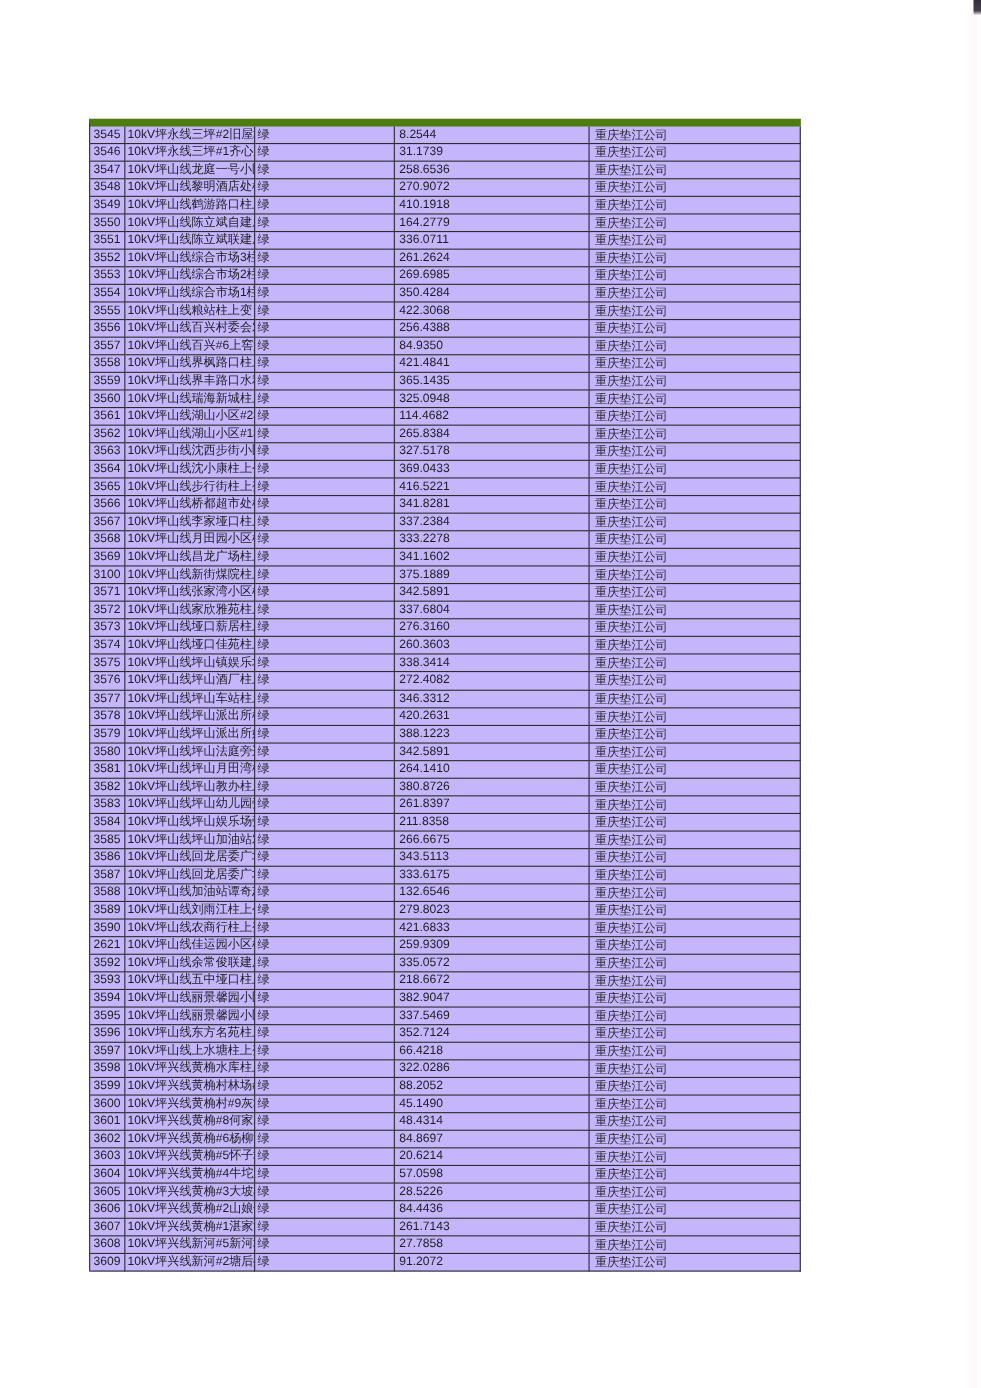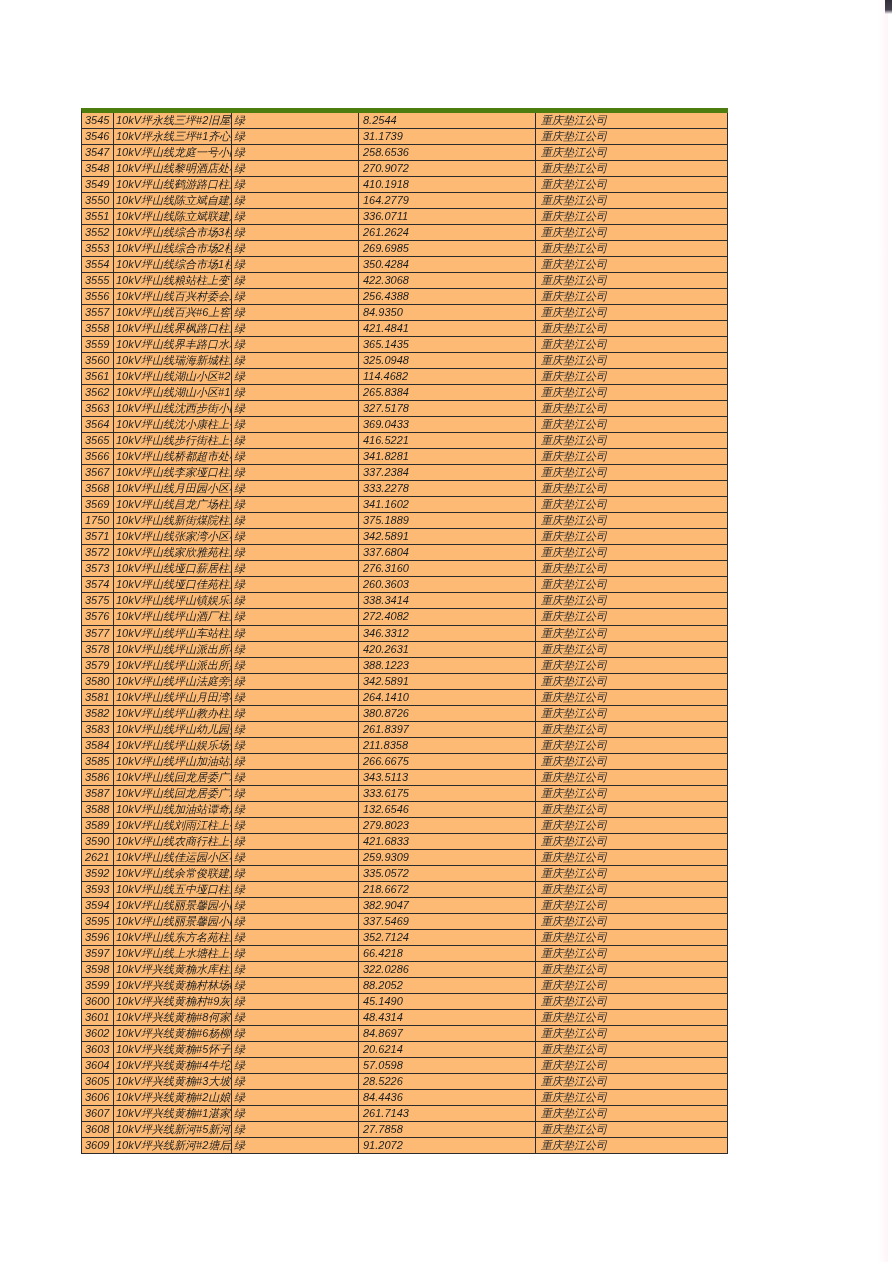--- a/index.html
+++ b/index.html
@@ -14,24 +14,23 @@
   .edge-tint {
     position: absolute; top: 0; right: 4px; width: 10px; height: 1262px;
     background: linear-gradient(to right, rgba(255,240,246,0), rgba(255,236,244,0.55));
   }
   .corner-mark {
     position: absolute; top: 0; right: 0; width: 7px; height: 14px;
     background: linear-gradient(to bottom, #332e3a 0%, #46404e 70%, rgba(70,64,78,0) 100%);
   }
   .grid-table {
     position: absolute; left: 81px; top: 108px; width: 646px;
-    border-top: 5px solid #4d7c0f;
+    border-top: 7px solid #4d7c0f;
     border-left: 1px solid #2c2c2c;
-    background: #fdba74;
-    font-style: italic;
+    background: #c4b5fd;
   }
   .trow { display: flex; height: 16.02px; box-sizing: border-box; }
   .cell {
     box-sizing: border-box;
     border-right: 1px solid #2c2c2c;
     border-bottom: 1px solid #2c2c2c;
     overflow: hidden;
     white-space: nowrap;
     font-size: 11px;
     line-height: 15px;
@@ -221,21 +220,21 @@
         <div class="cell c-company">重庆垫江公司</div>
       </div>
       <div class="trow">
         <div class="cell c-id">3569</div>
         <div class="cell c-name">10kV坪山线昌龙广场柱上</div>
         <div class="cell c-status">绿</div>
         <div class="cell c-value">341.1602</div>
         <div class="cell c-company">重庆垫江公司</div>
       </div>
       <div class="trow">
-        <div class="cell c-id">1750</div>
+        <div class="cell c-id">3100</div>
         <div class="cell c-name">10kV坪山线新街煤院柱上</div>
         <div class="cell c-status">绿</div>
         <div class="cell c-value">375.1889</div>
         <div class="cell c-company">重庆垫江公司</div>
       </div>
       <div class="trow">
         <div class="cell c-id">3571</div>
         <div class="cell c-name">10kV坪山线张家湾小区柱</div>
         <div class="cell c-status">绿</div>
         <div class="cell c-value">342.5891</div>

